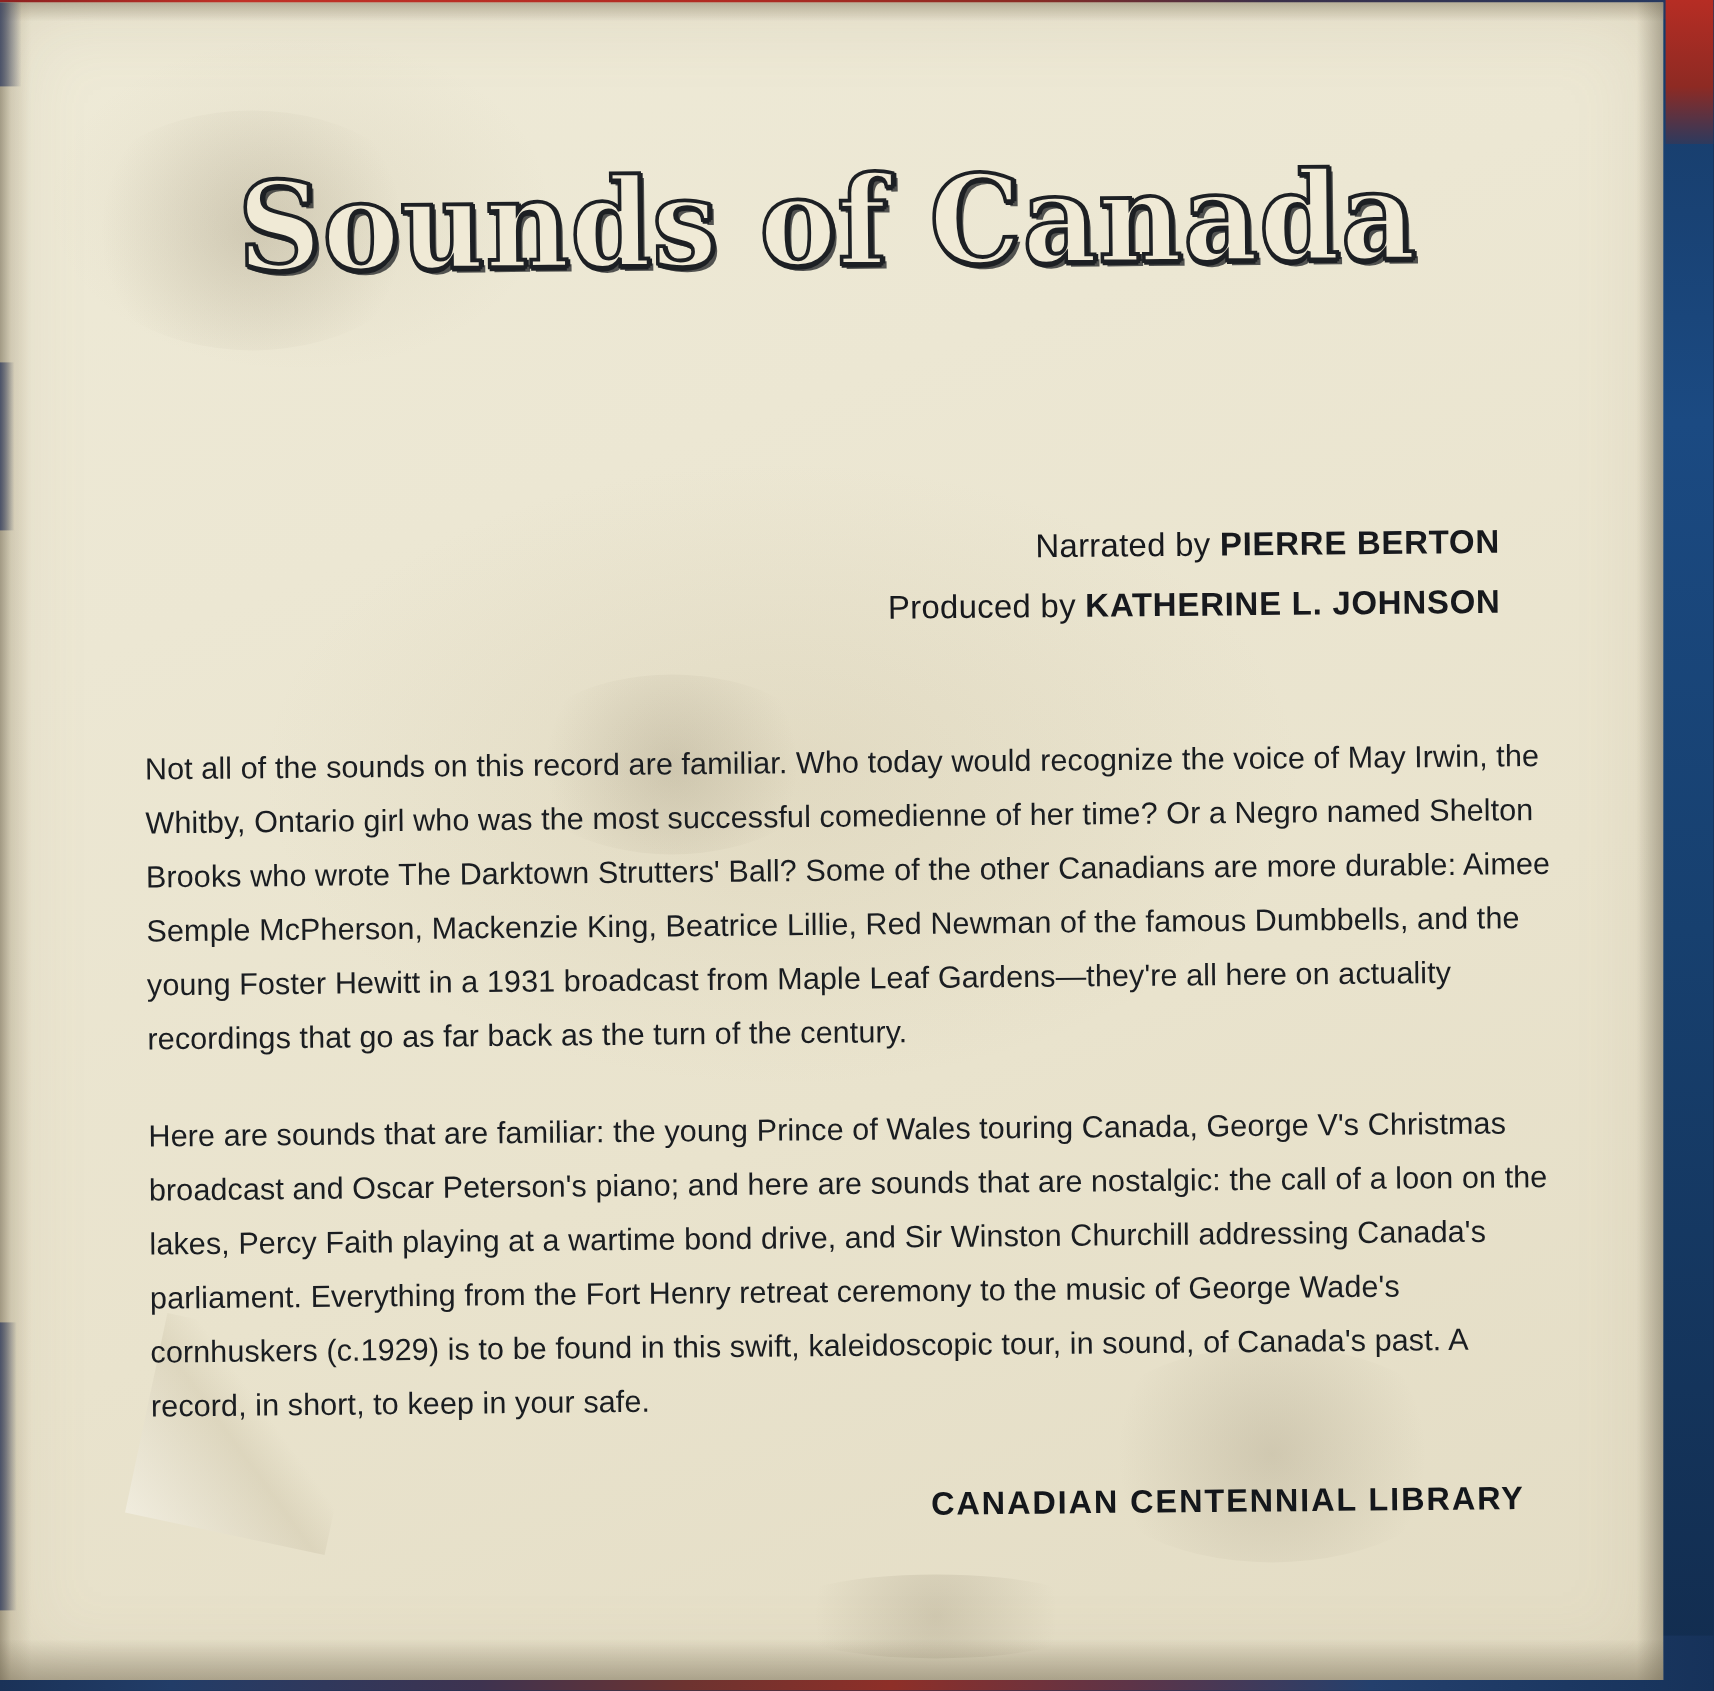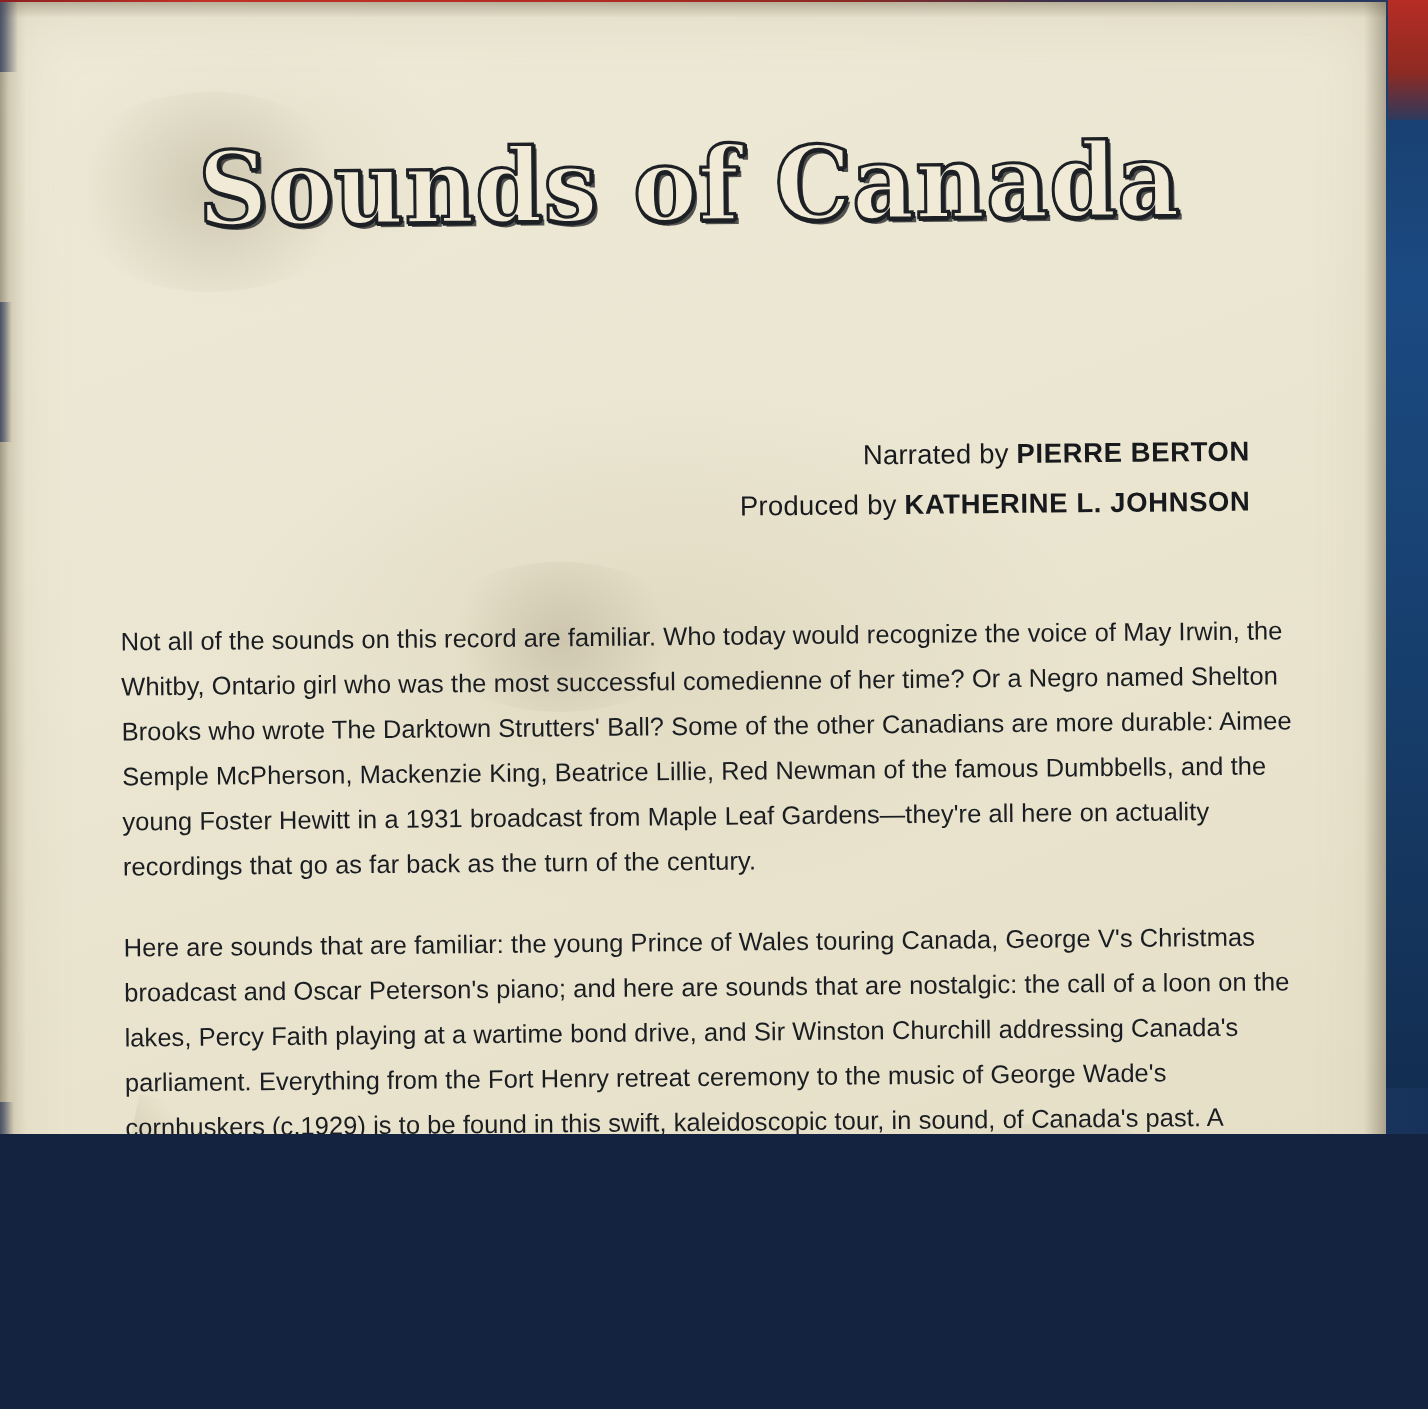--- a/index.html
+++ b/index.html
@@ -11,21 +11,21 @@
     width: 1428px;
     height: 1409px;
     overflow: hidden;
     font-family: "Liberation Sans", sans-serif;
   }
 
   
   #scan {
     position: relative;
     width: 1428px;
-    height: 1134px;
+    height: 1409px;
     background: #16365f;
     overflow: hidden;
   }
   .backdrop-blue {
     position: absolute;
     inset: 0;
     background:
       linear-gradient(180deg, #173a66 0%, #1b4a82 25%, #17406f 55%, #122c4e 100%);
   }
   .backdrop-red-top {

